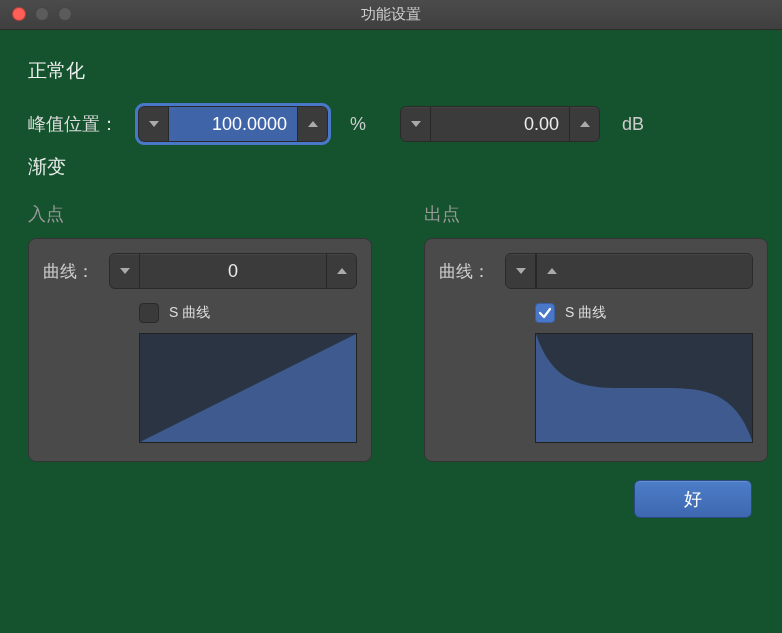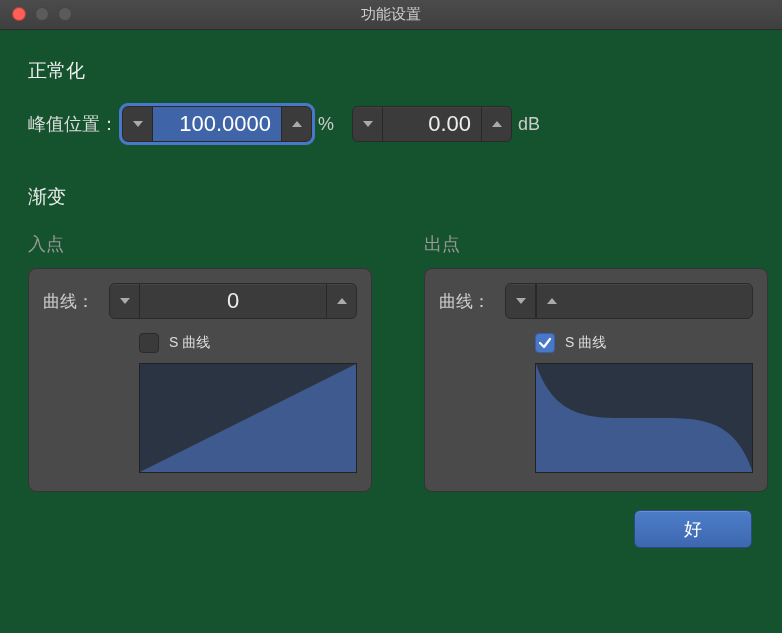--- a/index.html
+++ b/index.html
@@ -30,21 +30,21 @@
   .traffic {
     display: flex; gap: 9px;
     position: absolute; left: 12px; top: 7px;
   }
   .dot { width: 14px; height: 14px; border-radius: 50%; border: 1px solid rgba(0,0,0,.3); }
   .dot.red { background: #ff5f57; }
   .dot.grey { background: #5b5b5b; border-color: #444; }
   .title { flex: 1; text-align: center; color: #cfcfcf; font-size: 15px; }
   .content { padding: 28px 30px 20px 28px; flex: 1; display: flex; flex-direction: column; }
   .section-heading { color: #eee; font-size: 19px; margin-bottom: 22px; }
-  .row { display: flex; align-items: center; gap: 4px; margin-bottom: 42px; }
+  .row { display: flex; align-items: center; gap: 20px; margin-bottom: 12px; }
   .label { color: #ddd; font-size: 18px; }
   .stepper {
     display: flex; align-items: stretch;
     background: #3b3b3b;
     border: 1px solid #2a2a2a;
     border-radius: 6px;
     height: 36px;
     box-shadow: inset 0 1px 0 rgba(255,255,255,.05);
   }
   .stepper.focused {
@@ -60,21 +60,21 @@
     background: transparent;
     cursor: pointer;
   }
   .stepper .btn.left { border-right: 1px solid #282828; }
   .stepper .btn.right { border-left: 1px solid #282828; }
   .stepper .value {
     flex: 1;
     display: flex; align-items: center; justify-content: flex-end;
     padding: 0 10px;
     color: #eee;
-    font-size: 22px;
+    font-size: 18px;
     min-width: 80px;
     text-align: right;
   }
   .stepper .value.selected {
     background: #3f64a8;
     color: #fff;
   }
   .unit { color: #ccc; font-size: 18px; padding: 0 4px 0 2px; }
   .cols { display: flex; gap: 52px; }
   .col { flex: 1; }
@@ -153,21 +153,21 @@
         </button>
         <div class="value selected">100.0000</div>
         <button class="btn right">
           <svg viewBox="0 0 10 6" width="10" height="6">
               <path d="M0 6 L5 0 L10 6" fill="#aaa"></path>
             </svg>
         </button>
       </div>
       <span class="unit">%</span>
 
-      <div class="stepper" style="width:160px; margin-left:10px">
+      <div class="stepper" style="width:200px; margin-left:10px">
         <button class="btn left">
           <svg viewBox="0 0 10 6" width="10" height="6">
               <path d="M0 0 L5 6 L10 0" fill="#aaa"></path>
             </svg>
         </button>
         <div class="value">0.00</div>
         <button class="btn right">
           <svg viewBox="0 0 10 6" width="10" height="6">
               <path d="M0 6 L5 0 L10 6" fill="#aaa"></path>
             </svg>

